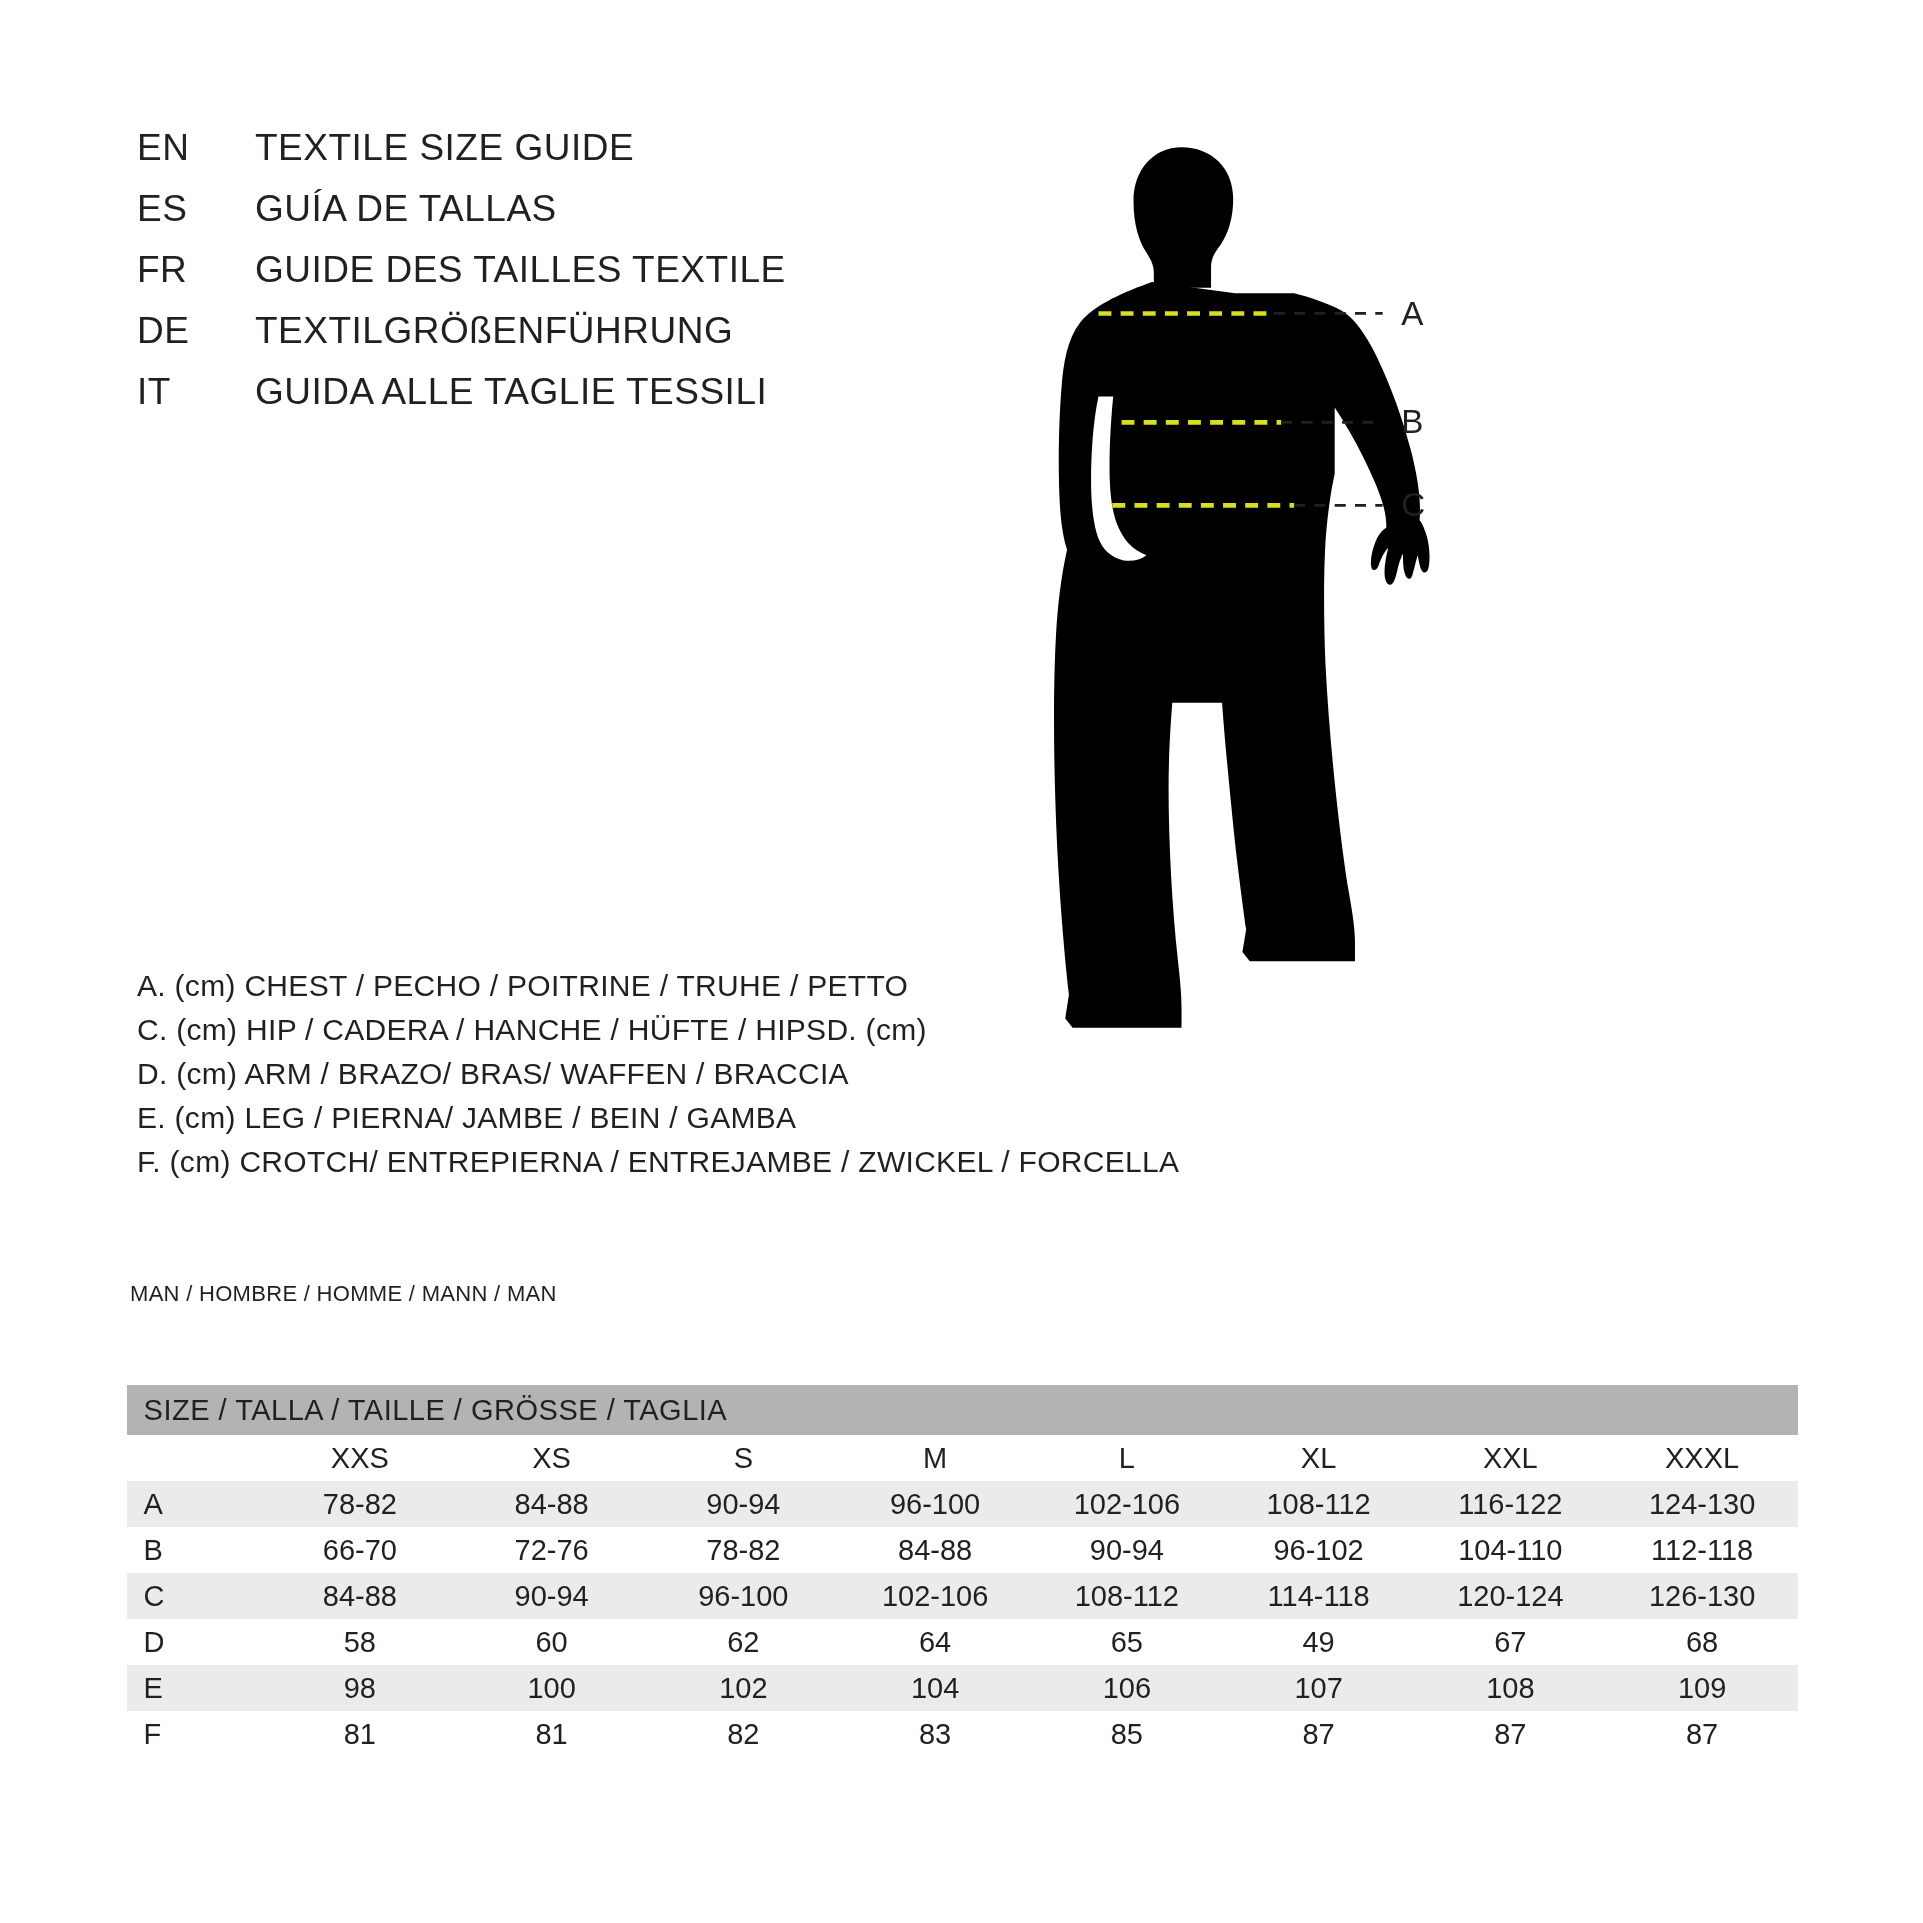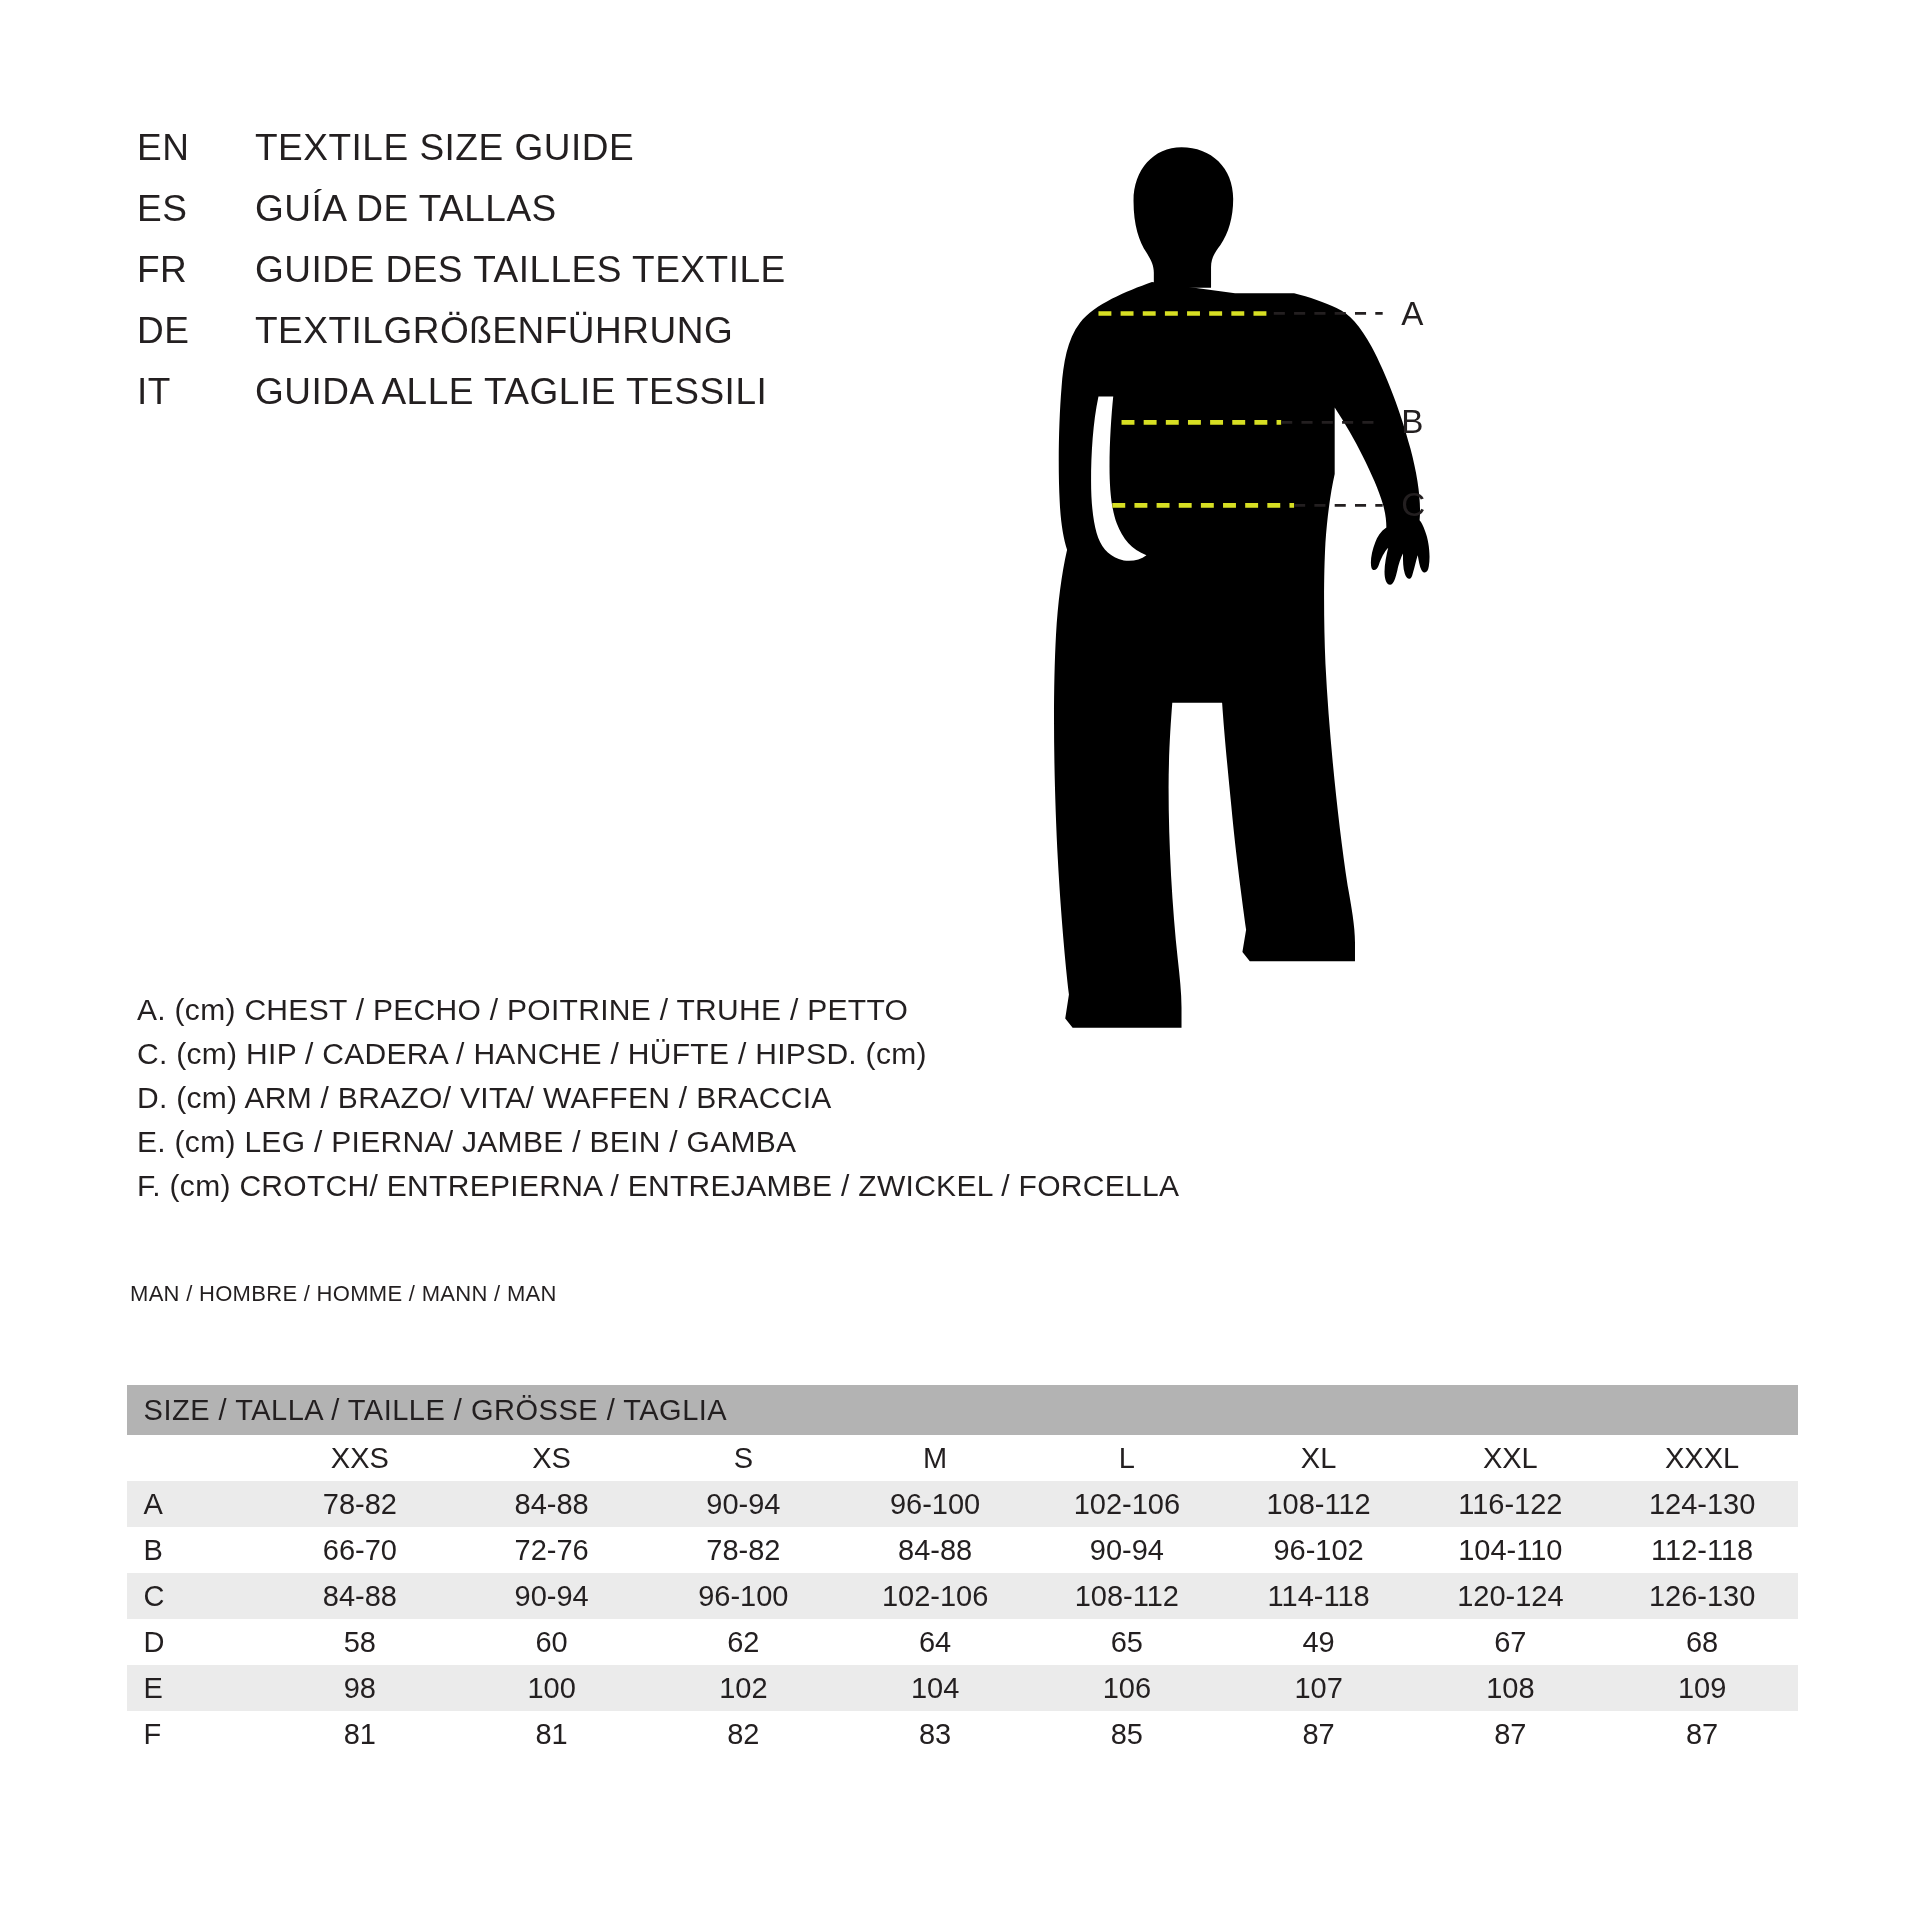--- a/index.html
+++ b/index.html
@@ -37,21 +37,21 @@
   .title-text {
     font-size: 37px;
     letter-spacing: 0.5px;
     white-space: nowrap;
   }
 
   
   #legend-block {
     position: absolute;
     left: 137px;
-    top: 988px;
+    top: 964px;
     width: 1108px;
   }
   .legend-row {
     font-size: 30px;
     line-height: 44px;
     white-space: nowrap;
     letter-spacing: 0.3px;
   }
   #gender-label {
     position: absolute;
@@ -128,21 +128,21 @@
   </div>
   <div class="title-row">
     <span class="title-lang">IT</span>
     <span class="title-text">GUIDA ALLE TAGLIE TESSILI</span>
   </div>
 </div>
 
 <div id="legend-block">
   <div class="legend-row">A. (cm) CHEST / PECHO / POITRINE / TRUHE / PETTO</div>
   <div class="legend-row">C. (cm) HIP / CADERA / HANCHE / HÜFTE / HIPSD. (cm)</div>
-  <div class="legend-row">D. (cm) ARM / BRAZO/ VITA/ WAFFEN / BRACCIA</div>
+  <div class="legend-row">D. (cm) ARM / BRAZO/ BRAS/ WAFFEN / BRACCIA</div>
   <div class="legend-row">E. (cm) LEG / PIERNA/ JAMBE / BEIN / GAMBA</div>
   <div class="legend-row">F. (cm) CROTCH/ ENTREPIERNA / ENTREJAMBE / ZWICKEL / FORCELLA</div>
 </div>
 <div id="gender-label">MAN / HOMBRE / HOMME / MANN / MAN</div>
 
 <div id="figure-area">
   <svg width="803" height="1135" viewBox="0 0 870 1230" xmlns="http://www.w3.org/2000/svg">
 
     <g>
 

